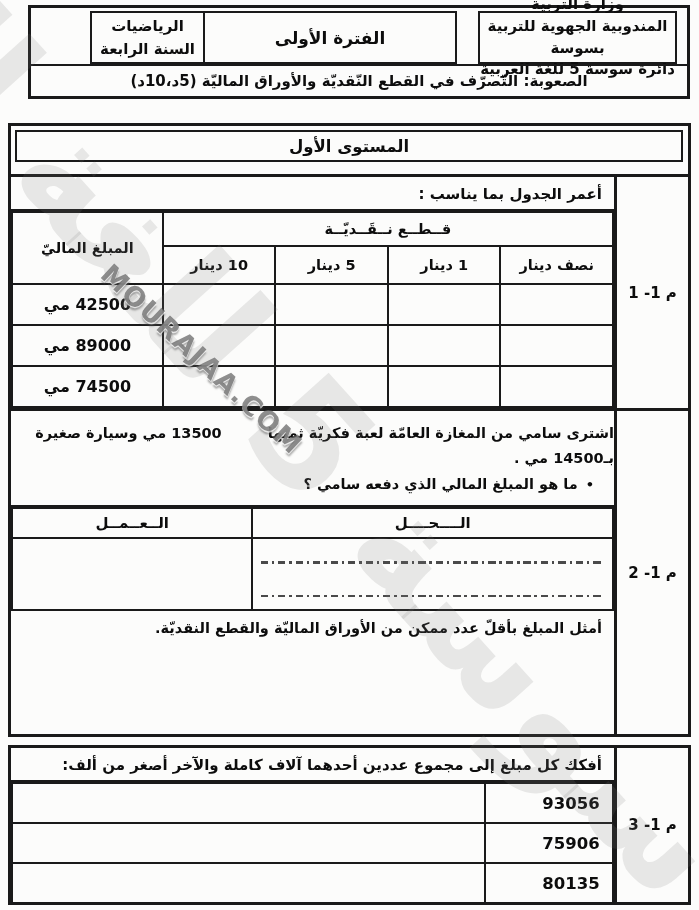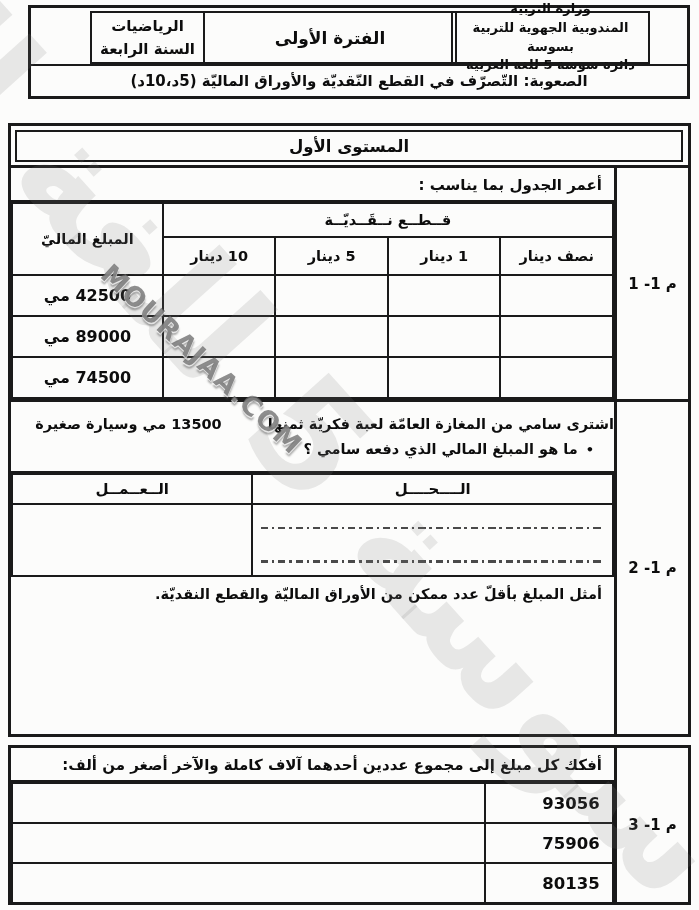--- a/index.html
+++ b/index.html
@@ -12,32 +12,32 @@
     direction:rtl;
     font-weight:bold;
   }
   .blk { position:absolute; border:3px solid #1a1a1a; background:transparent; }
 
   
   #hdr { left:28px; top:5px; width:662px; height:94px; }
   .hdr-cell { position:absolute; top:3px; height:53px; border:2px solid #1a1a1a;
               display:flex; flex-direction:column; align-items:center; justify-content:center;
               text-align:center; }
-  #hdr-ministry { left:420px; width:199px; font-size:13px; line-height:1.45; }
+  #hdr-ministry { left:447px; width:199px; font-size:15px; line-height:1.45; }
   #hdr-period   { left:172px; width:254px; font-size:17px; }
   #hdr-subject  { left:59px;  width:115px; font-size:15px; line-height:1.5; }
   #hdr-diff { position:absolute; left:0; right:0; top:56px; height:32px;
               border-top:2px solid #1a1a1a; display:flex; align-items:center;
               justify-content:center; font-size:15px; }
 
   
   #blockB { left:8px; top:123px; width:683px; height:614px; display:flex; flex-direction:column; }
   #level-bar { margin:4px 5px 0 4px; border:2px solid #1a1a1a; height:32px;
                display:flex; align-items:center; justify-content:center; font-size:16.5px; }
-  #sections { margin-top:3px; border-top:3px solid #1a1a1a; flex:1; display:flex; flex-direction:column; }
+  #sections { margin-top:12px; border-top:3px solid #1a1a1a; flex:1; display:flex; flex-direction:column; }
   .sec-row { display:flex; direction:ltr; }
   .sec-main { flex:1; direction:rtl; display:flex; flex-direction:column; min-width:0; }
   .sec-margin { width:74px; border-left:3px solid #1a1a1a; display:flex; align-items:center;
                 justify-content:center; direction:rtl; font-size:15px; white-space:nowrap; }
   #sec1-row { height:234px; border-bottom:3px solid #1a1a1a; }
   #sec2-row { flex:1; }
 
   .prompt { text-align:right; font-size:15px; padding:8px 12px 6px 8px;
             border-bottom:2px solid #1a1a1a; }
 
@@ -148,20 +148,21 @@
           </tbody>
         </table>
       </div>
       <div class="sec-margin">م 1- 1</div>
     </div>
 
     <div class="sec-row" id="sec2-row">
       <div class="sec-main">
         <div id="problem">
           <div><span>اشترى سامي من المغازة العامّة لعبة فكريّة ثمنها</span><span class="wide-gap"></span><span>13500 مي  وسيارة صغيرة</span></div>
+          <div>بـ14500 مي .</div>
           <div id="question-line"><span class="bullet">•</span><span>ما هو المبلغ المالي الذي دفعه سامي ؟</span></div>
         </div>
         <table id="sol-table">
           <tbody>
             <tr>
               <th id="sol-hd">الــــحــــل</th>
               <th id="work-hd">الــعــمــل</th>
             </tr>
             <tr>
               <td>

